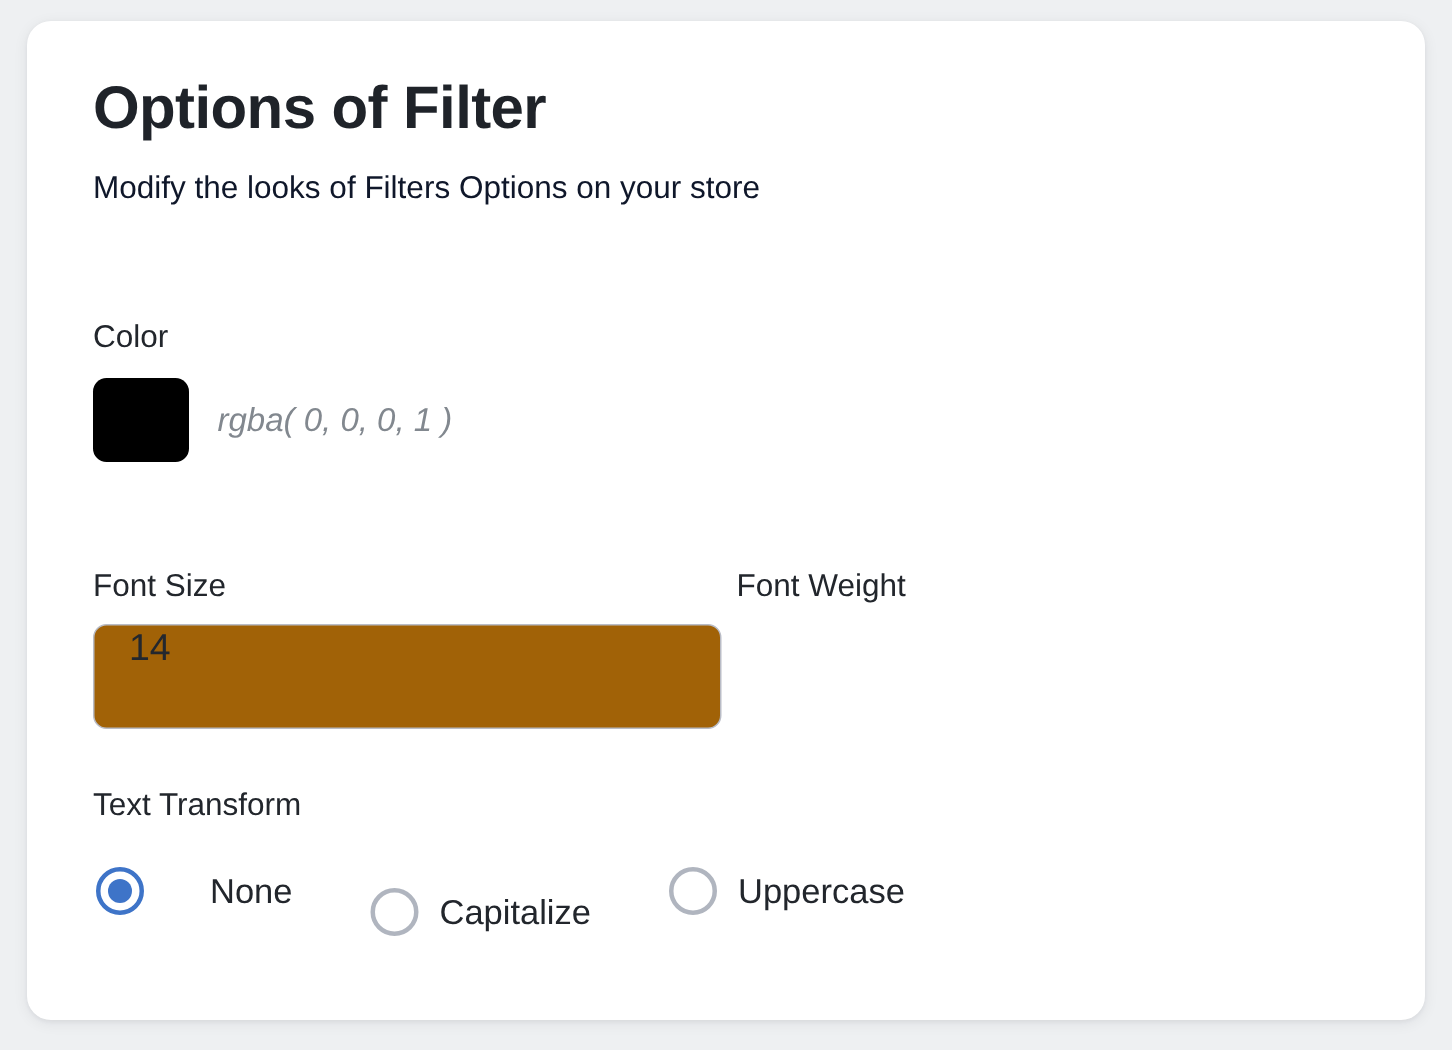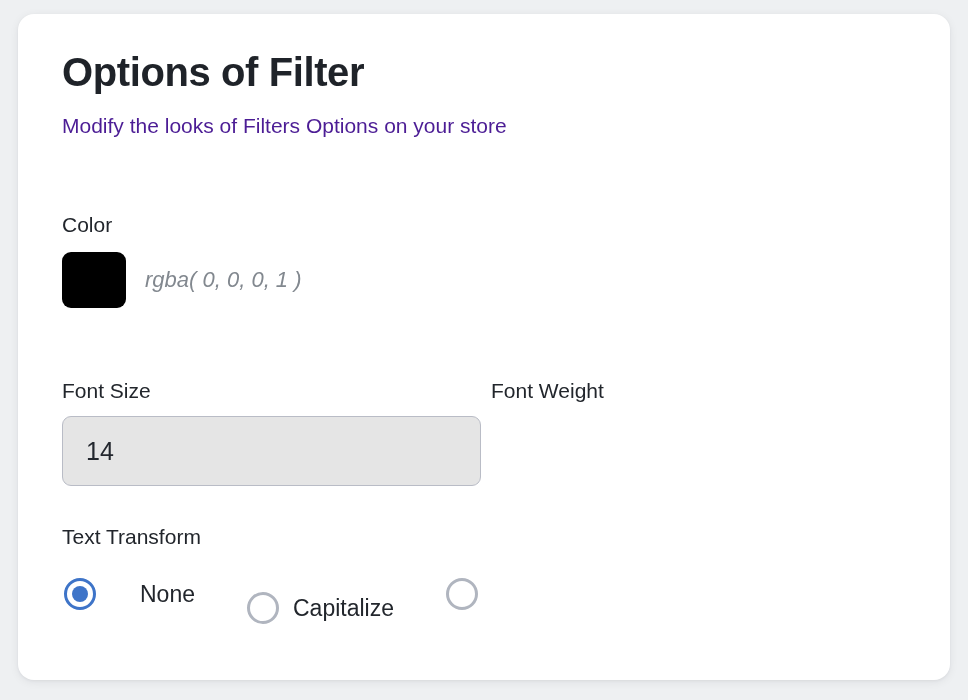--- a/index.html
+++ b/index.html
@@ -42,21 +42,21 @@
     color: #1f2329;
     letter-spacing: -0.4px;
     line-height: 48px;
     margin: 0;
     padding: 0;
   }
 
   .page-subtitle {
     font-size: 21px;
     font-weight: normal;
-    color: #4c1d95;
+    color: #0f172a;
     line-height: 28px;
     margin: 0;
     padding: 0;
     margin-top: 16px;
   }
 
   .field-label {
     font-size: 21px;
     color: #22262c;
     line-height: 26px;
@@ -98,24 +98,24 @@
   .field-col.left { width: 419px; }
   .field-col.spacer { width: 10px; }
   .field-col.right { width: 413px; }
 
   .input-shell {
     position: relative;
     margin-top: 12px;
     height: 70px;
     border: 1px solid #b9bcc6;
     border-radius: 9px;
-    background: #e5e5e5;
-    box-sizing: border-box;
-    display: flex;
-    align-items: center;
+    background: #a16207;
+    box-sizing: border-box;
+    display: flex;
+    align-items: flex-start;
   }
   .input-value {
     font-size: 25px;
     color: #23272e;
     padding-left: 23px;
     line-height: 30px;
   }
   .stepper {
     position: absolute;
     right: 22px;
@@ -226,20 +226,21 @@
           <span class="radio-label">None</span>
         </div>
 
         <div class="radio-option opt-1">
           <span class="radio-mark off"></span>
           <span class="radio-label">Capitalize</span>
         </div>
 
         <div class="radio-option opt-2">
           <span class="radio-mark off"></span>
+          <span class="radio-label">Uppercase</span>
         </div>
 
 
       </div>
     </div>
 
   </div>
 </div>
 
 </body></html>

